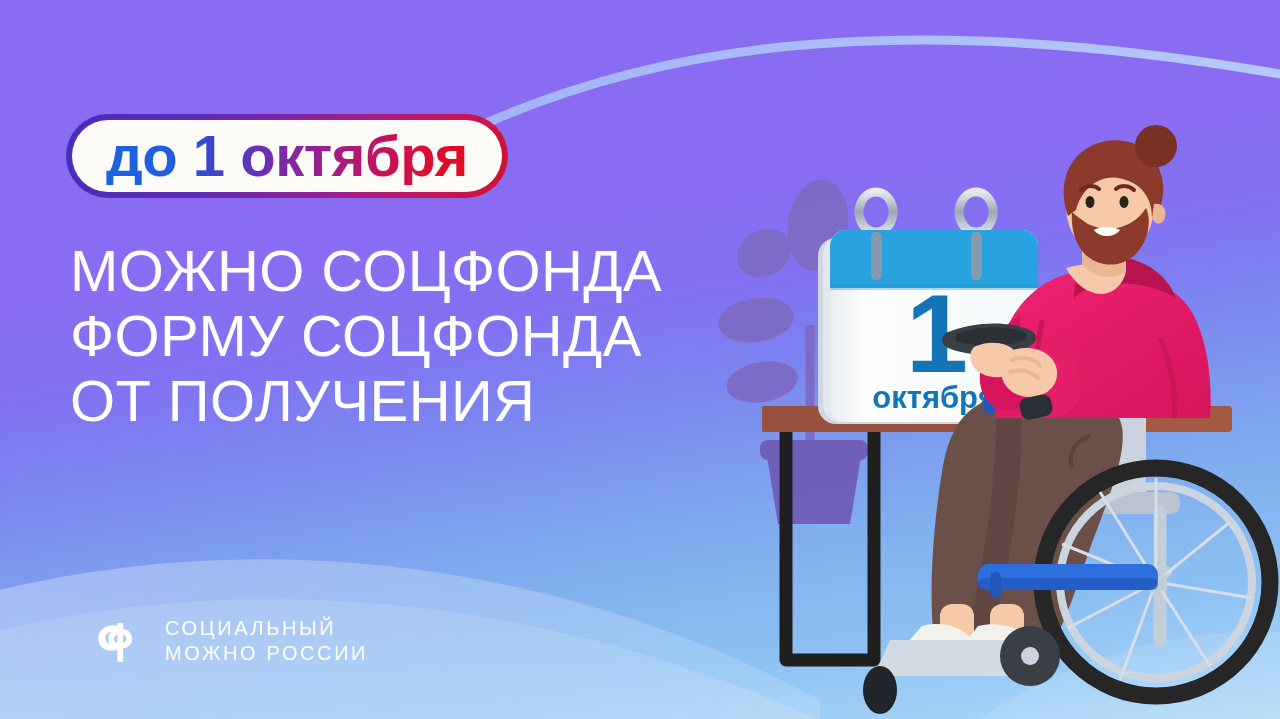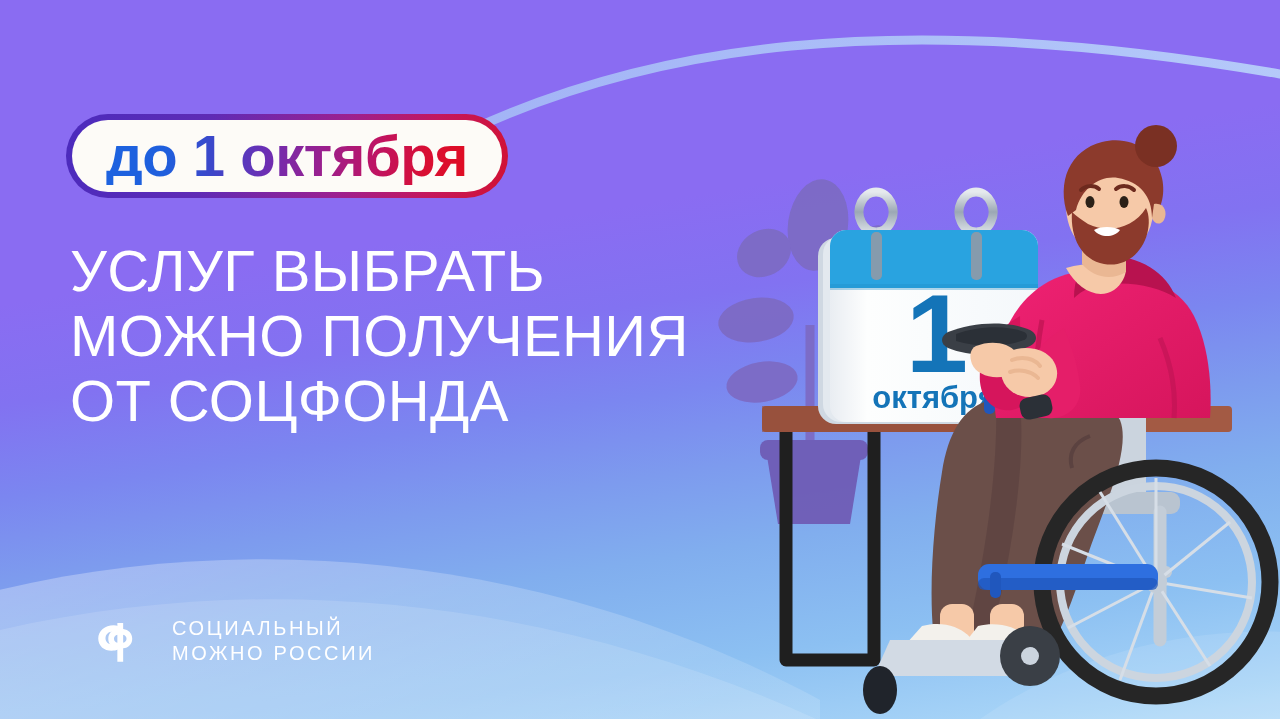--- a/index.html
+++ b/index.html
@@ -91,21 +91,21 @@
     white-space: nowrap;
   }
 
   
   #logo {
     position: absolute;
     left: 86px;
     top: 612px;
     display: flex;
     align-items: center;
-    gap: 28px;
+    gap: 21px;
   }
   #logo-mark { width: 58px; height: 58px; flex: none; }
   #logo-text { display: flex; flex-direction: column; gap: 4px; }
   #logo-text .lg-line {
     color: #ffffff;
     font-size: 20px;
     font-weight: normal;
     letter-spacing: 2.6px;
     line-height: 21px;
     white-space: nowrap;
@@ -143,23 +143,23 @@
     <path d="M-40,640 C260,560 580,600 860,740 L860,790 L-40,790 Z" fill="#ffffff" opacity="0.13"></path>
 
     <path d="M980,719 C1080,650 1190,628 1290,632 L1290,719 Z" fill="#ffffff" opacity="0.10"></path>
   </svg>
 
   <div id="badge">
     <span id="badge-text">до 1 октября</span>
   </div>
 
   <div id="headline">
-    <div class="hl-line">УСЛУГ ВЫБРАТЬ</div>
-    <div class="hl-line">МОЖНО ПОЛУЧЕНИЯ</div>
-    <div class="hl-line">ОТ СОЦФОНДА</div>
+    <div class="hl-line">МОЖНО СОЦФОНДА</div>
+    <div class="hl-line">ФОРМУ СОЦФОНДА</div>
+    <div class="hl-line">ОТ ПОЛУЧЕНИЯ</div>
   </div>
 
   <div id="logo">
     <svg id="logo-mark" viewBox="0 0 64 64">
 
       <path fill="#ffffff" d="M30.5,14.5 C20.8,14.5 13.5,20.6 13.5,29.2 C13.5,37.2 19.7,42.8 28.3,42.8
                C31.0,42.8 33.3,42.4 35.4,41.5 L35.4,34.0 C33.6,35.3 31.6,35.9 29.3,35.9
                C24.6,35.9 21.5,33.2 21.5,29.1 C21.5,24.8 24.9,21.6 30.0,21.6
                C32.3,21.6 34.2,22.1 36.0,23.2 L36.0,15.7 C34.3,14.9 32.5,14.5 30.5,14.5 Z"></path>
       <path fill="#ffffff" d="M41.0,12.0 L34.6,12.0 L34.6,18.8 C28.7,19.5 24.6,23.6 24.6,29.4

